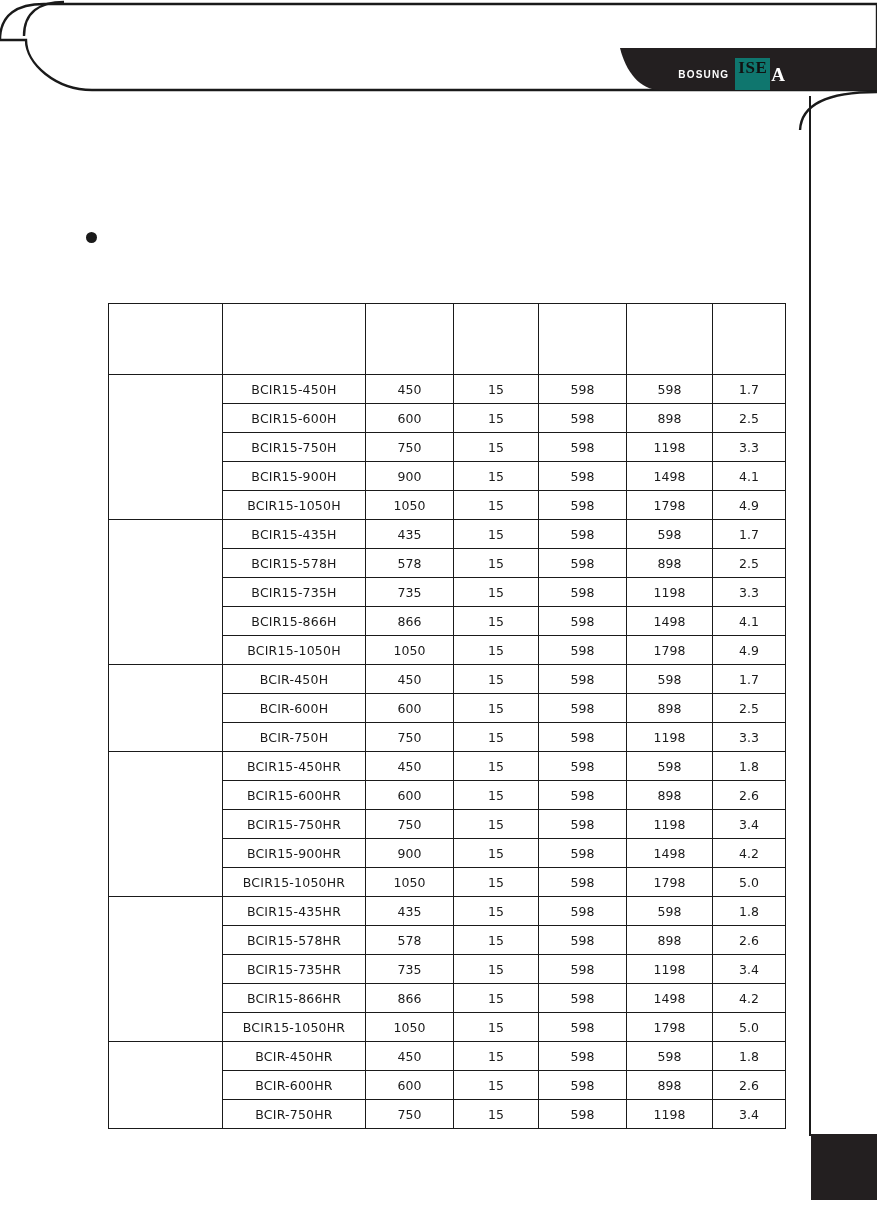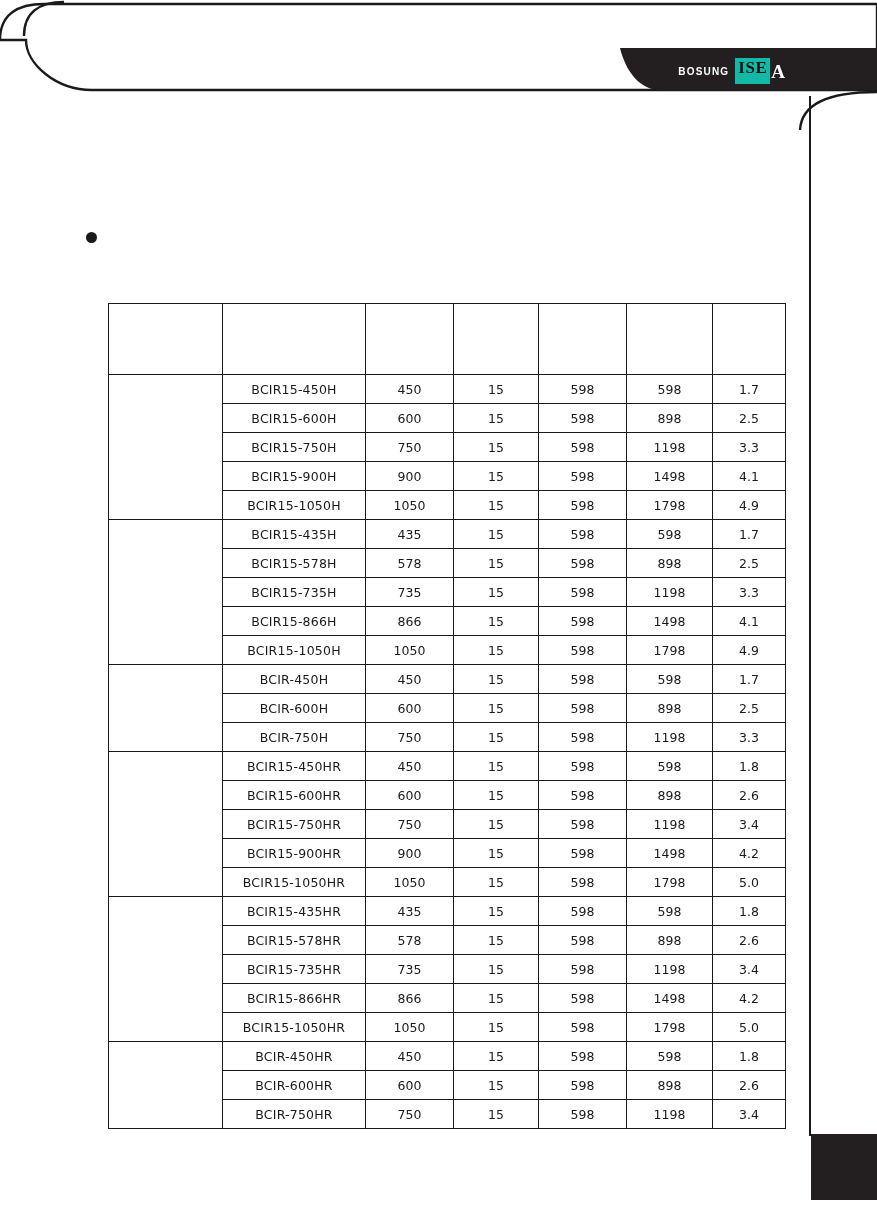--- a/index.html
+++ b/index.html
@@ -51,27 +51,27 @@
     font-weight: bold;
     letter-spacing: 1.2px;
     font-family: "Liberation Sans", sans-serif;
   }
   .logo .logo-isea {
     display: flex;
     align-items: center;
     gap: 1px;
   }
   .logo .isea-box {
-    background: #14b8a6;
+    background: #0f766e;
     color: #111111;
     font-family: "Liberation Serif", serif;
     font-weight: bold;
     font-size: 17px;
     line-height: 17px;
-    padding: 1px 3px 8px 3px;
+    padding: 1px 3px 14px 3px;
     letter-spacing: 0.5px;
   }
   .logo .isea-a {
     font-family: "Liberation Serif", serif;
     font-weight: bold;
     font-size: 19px;
     line-height: 19px;
     color: #ffffff;
   }
 

